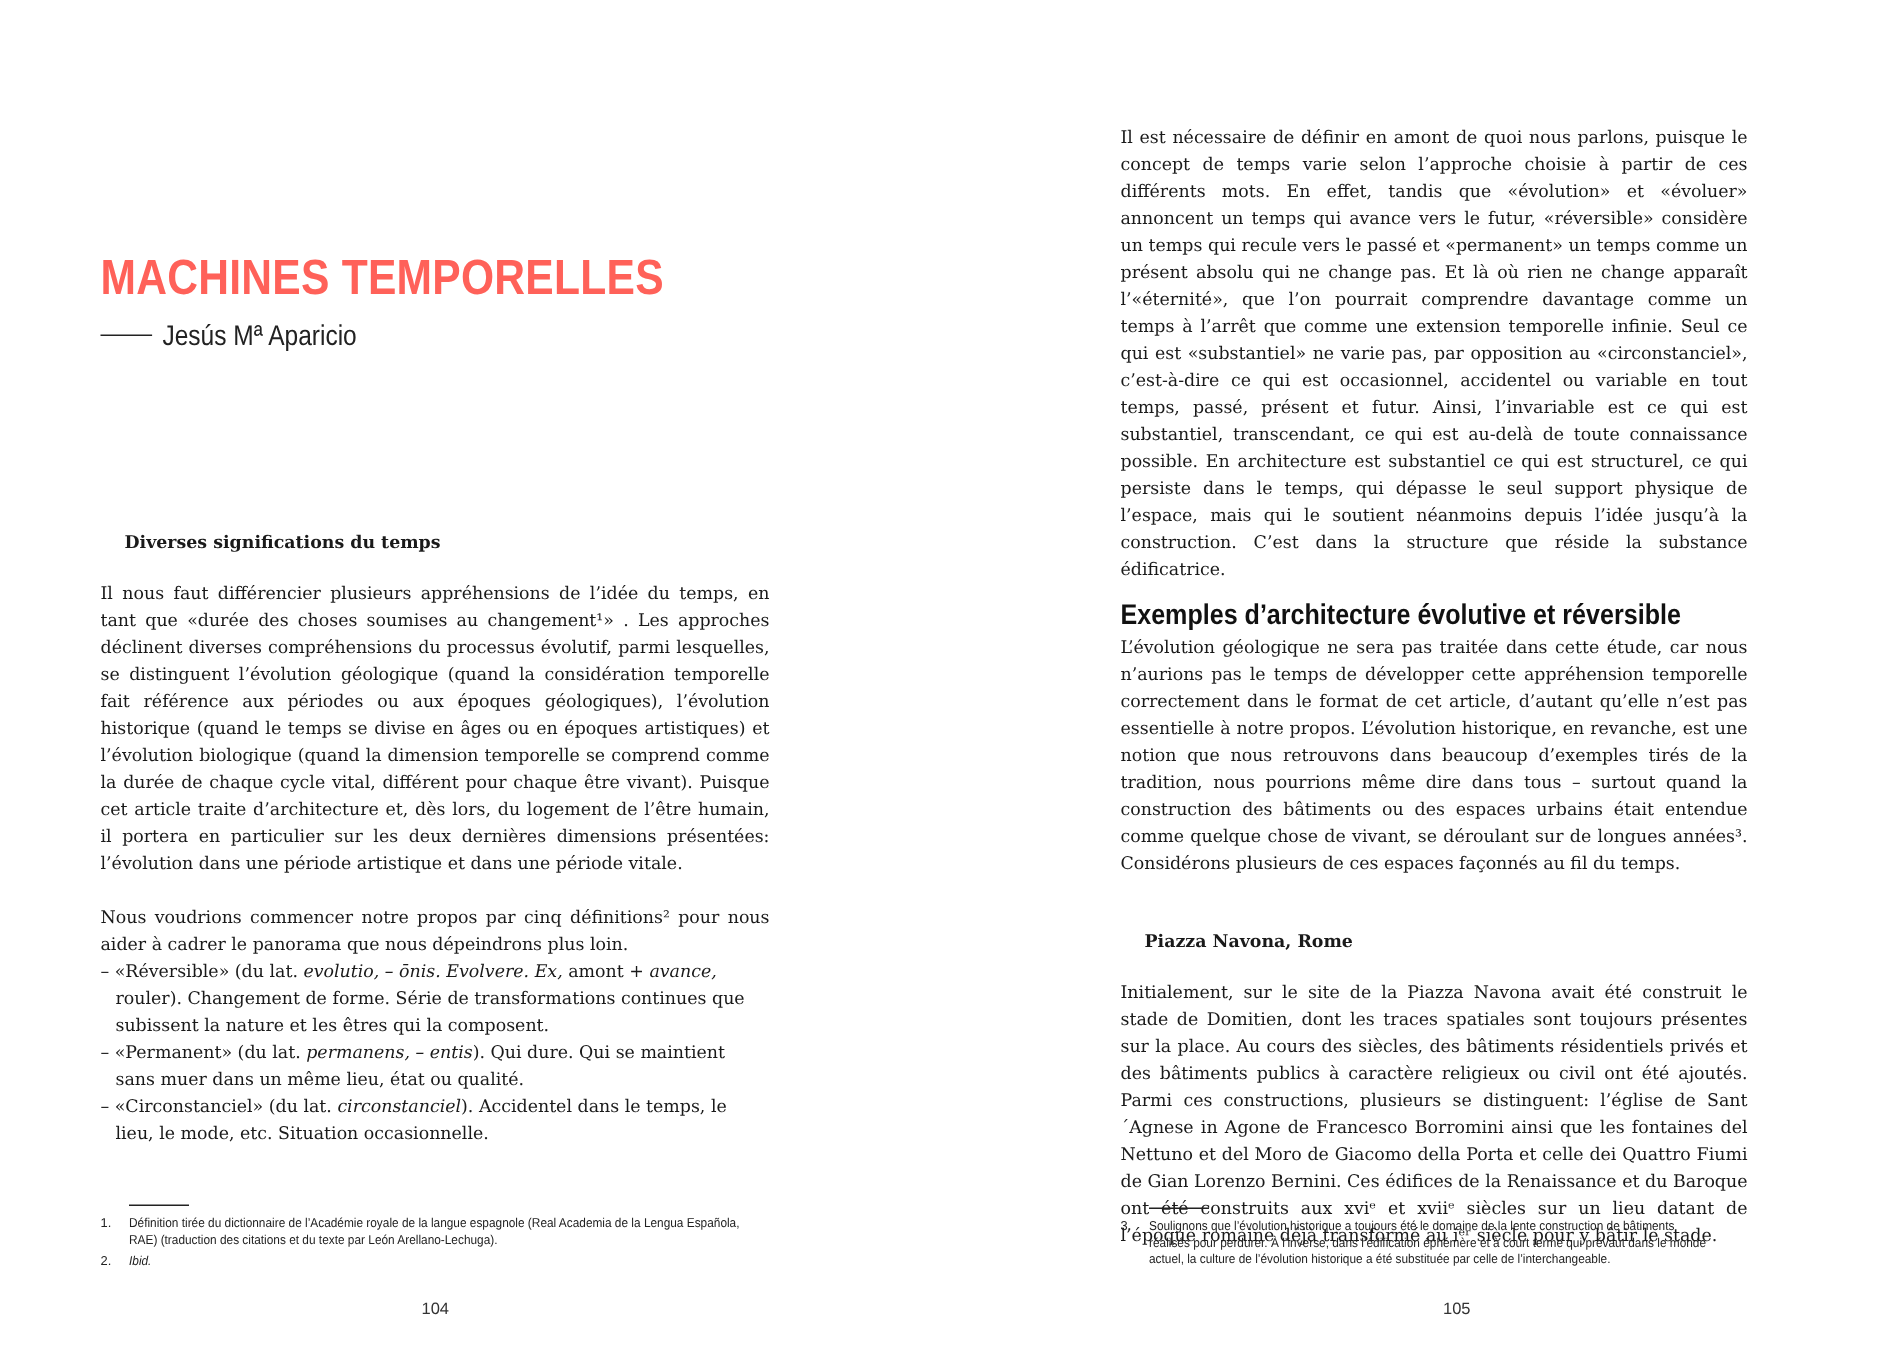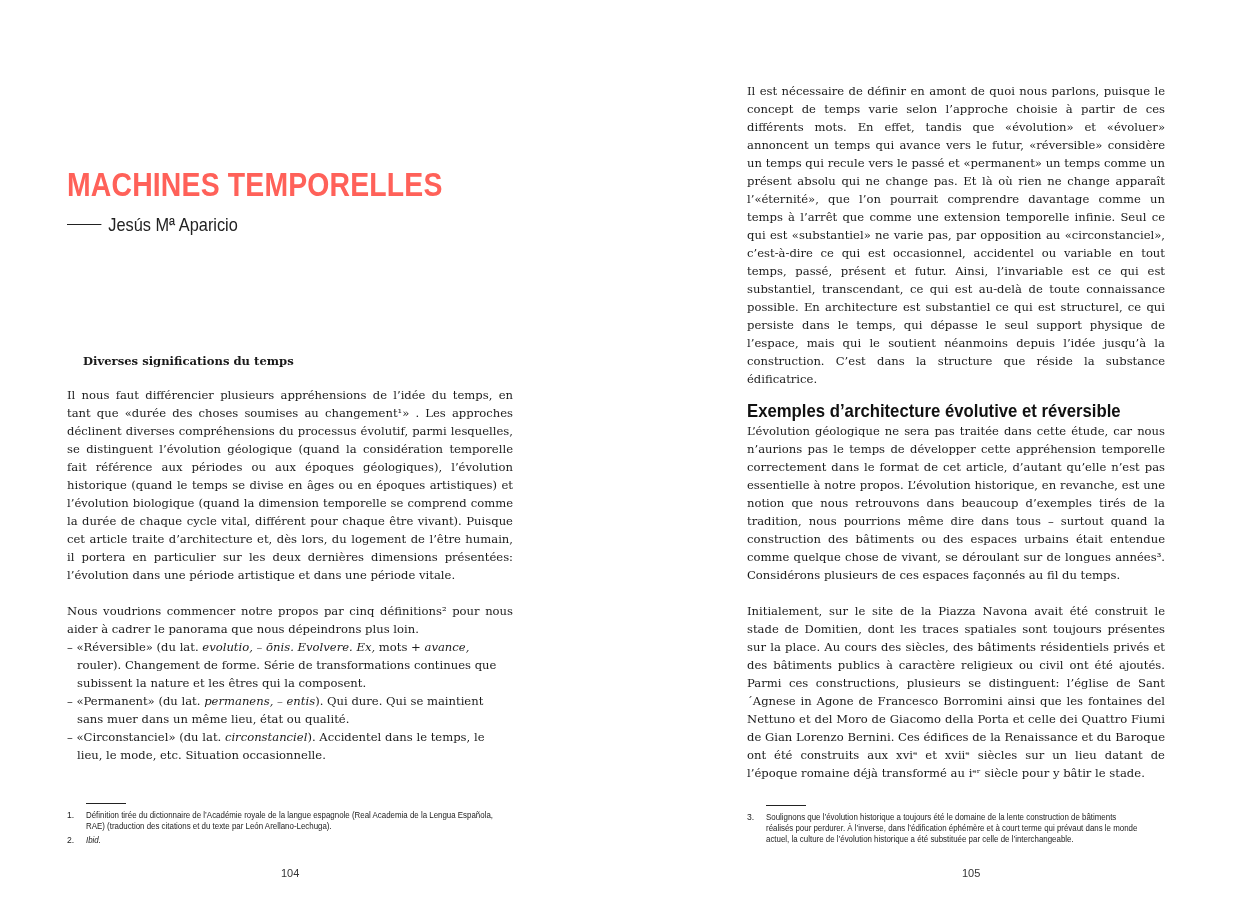--- a/index.html
+++ b/index.html
@@ -42,21 +42,21 @@
   <div class="byline">
     <span class="dash"></span><span>Jesús Mª Aparicio</span>
   </div>
 
   <div class="col left-col body-text just">
     <h3 class="h-serif">Diverses significations du temps</h3>
     <p>Il nous faut différencier plusieurs appréhensions de l’idée du temps, en tant que «durée des choses soumises au changement¹» . Les approches déclinent diverses compréhensions du processus évolutif, parmi lesquelles, se distinguent l’évolution géologique (quand la considération temporelle fait référence aux périodes ou aux époques géologiques), l’évolution historique (quand le temps se divise en âges ou en époques artistiques) et l’évolution biologique (quand la dimension temporelle se comprend comme la durée de chaque cycle vital, différent pour chaque être vivant). Puisque cet article traite d’architecture et, dès lors, du logement de l’être humain, il portera en particulier sur les deux dernières dimensions présentées: l’évolution dans une période artistique et dans une période vitale.</p>
     <div class="gap"></div>
     <p>Nous voudrions commencer notre propos par cinq définitions² pour nous aider à cadrer le panorama que nous dépeindrons plus loin.</p>
 
-    <div class="def"><span>– «Réversible» (du lat. </span><i>evolutio, – ōnis. Evolvere. Ex,</i><span> mots + </span><i>avance,</i><span> rouler). Changement de forme. Série de transformations continues que subissent la nature et les êtres qui la composent.</span></div>
+    <div class="def"><span>– «Réversible» (du lat. </span><i>evolutio, – ōnis. Evolvere. Ex,</i><span> amont + </span><i>avance,</i><span> rouler). Changement de forme. Série de transformations continues que subissent la nature et les êtres qui la composent.</span></div>
     <div class="def"><span>– «Permanent» (du lat. </span><i>permanens, – entis</i><span>). Qui dure. Qui se maintient sans muer dans un même lieu, état ou qualité.</span></div>
     <div class="def"><span>– «Circonstanciel» (du lat. </span><i>circonstanciel</i><span>). Accidentel dans le temps, le lieu, le mode, etc. Situation occasionnelle.</span></div>
   </div>
 
   <div class="fn-rule" style="left:86px; top:803px;"></div>
   <div class="footnotes" style="left:67px; top:810px; width:470px;">
     <div class="fn">
       <span class="num">1.</span>
         <span class="txt">Définition tirée du dictionnaire de l’Académie royale de la langue espagnole (Real Academia de la Lengua Española, RAE) (traduction des citations et du texte par León Arellano-Lechuga).</span>
     </div>
@@ -69,20 +69,21 @@
 </div>
 
 <div class="page page-right"></div>
 
 <div class="col right-col body-text just">
   <p>Il est nécessaire de définir en amont de quoi nous parlons, puisque le concept de temps varie selon l’approche choisie à partir de ces différents mots. En effet, tandis que «évolution» et «évoluer» annoncent un temps qui avance vers le futur, «réversible» considère un temps qui recule vers le passé et «permanent» un temps comme un présent absolu qui ne change pas. Et là où rien ne change apparaît l’«éternité», que l’on pourrait comprendre davantage comme un temps à l’arrêt que comme une extension temporelle infinie. Seul ce qui est «substantiel» ne varie pas, par opposition au «circonstanciel», c’est-à-dire ce qui est occasionnel, accidentel ou variable en tout temps, passé, présent et futur. Ainsi, l’invariable est ce qui est substantiel, transcendant, ce qui est au-delà de toute connaissance possible. En architecture est substantiel ce qui est structurel, ce qui persiste dans le temps, qui dépasse le seul support physique de l’espace, mais qui le soutient néanmoins depuis l’idée jusqu’à la construction. C’est dans la structure que réside la substance édificatrice.</p>
   <div style="height:12px;"></div>
   <h2 class="h-sans">Exemples d’architecture évolutive et réversible</h2>
   <p>L’évolution géologique ne sera pas traitée dans cette étude, car nous n’aurions pas le temps de développer cette appréhension temporelle correctement dans le format de cet article, d’autant qu’elle n’est pas essentielle à notre propos. L’évolution historique, en revanche, est une notion que nous retrouvons dans beaucoup d’exemples tirés de la tradition, nous pourrions même dire dans tous – surtout quand la construction des bâtiments ou des espaces urbains était entendue comme quelque chose de vivant, se déroulant sur de longues années³. Considérons plusieurs de ces espaces façonnés au fil du temps.</p>
   <div class="gap"></div>
+  <h3 class="h-serif">Piazza Navona, Rome</h3>
   <p>Initialement, sur le site de la Piazza Navona avait été construit le stade de Domitien, dont les traces spatiales sont toujours présentes sur la place. Au cours des siècles, des bâtiments résidentiels privés et des bâtiments publics à caractère religieux ou civil ont été ajoutés. Parmi ces constructions, plusieurs se distinguent: l’église de Sant´Agnese in Agone de Francesco Borromini ainsi que les fontaines del Nettuno et del Moro de Giacomo della Porta et celle dei Quattro Fiumi de Gian Lorenzo Bernini. Ces édifices de la Renaissance et du Baroque ont été construits aux xviᵉ et xviiᵉ siècles sur un lieu datant de l’époque romaine déjà transformé au iᵉʳ siècle pour y bâtir le stade.</p>
 </div>
 
 <div class="fn-rule" style="left:766px; top:805px;"></div>
 <div class="footnotes" style="left:747px; top:812px; width:430px;">
   <div class="fn">
     <span class="num">3.</span>
       <span class="txt">Soulignons que l’évolution historique a toujours été le domaine de la lente construction de bâtiments réalisés pour perdurer. À l’inverse, dans l’édification éphémère et à court terme qui prévaut dans le monde actuel, la culture de l’évolution historique a été substituée par celle de l’interchangeable.</span>
   </div>
 </div>

